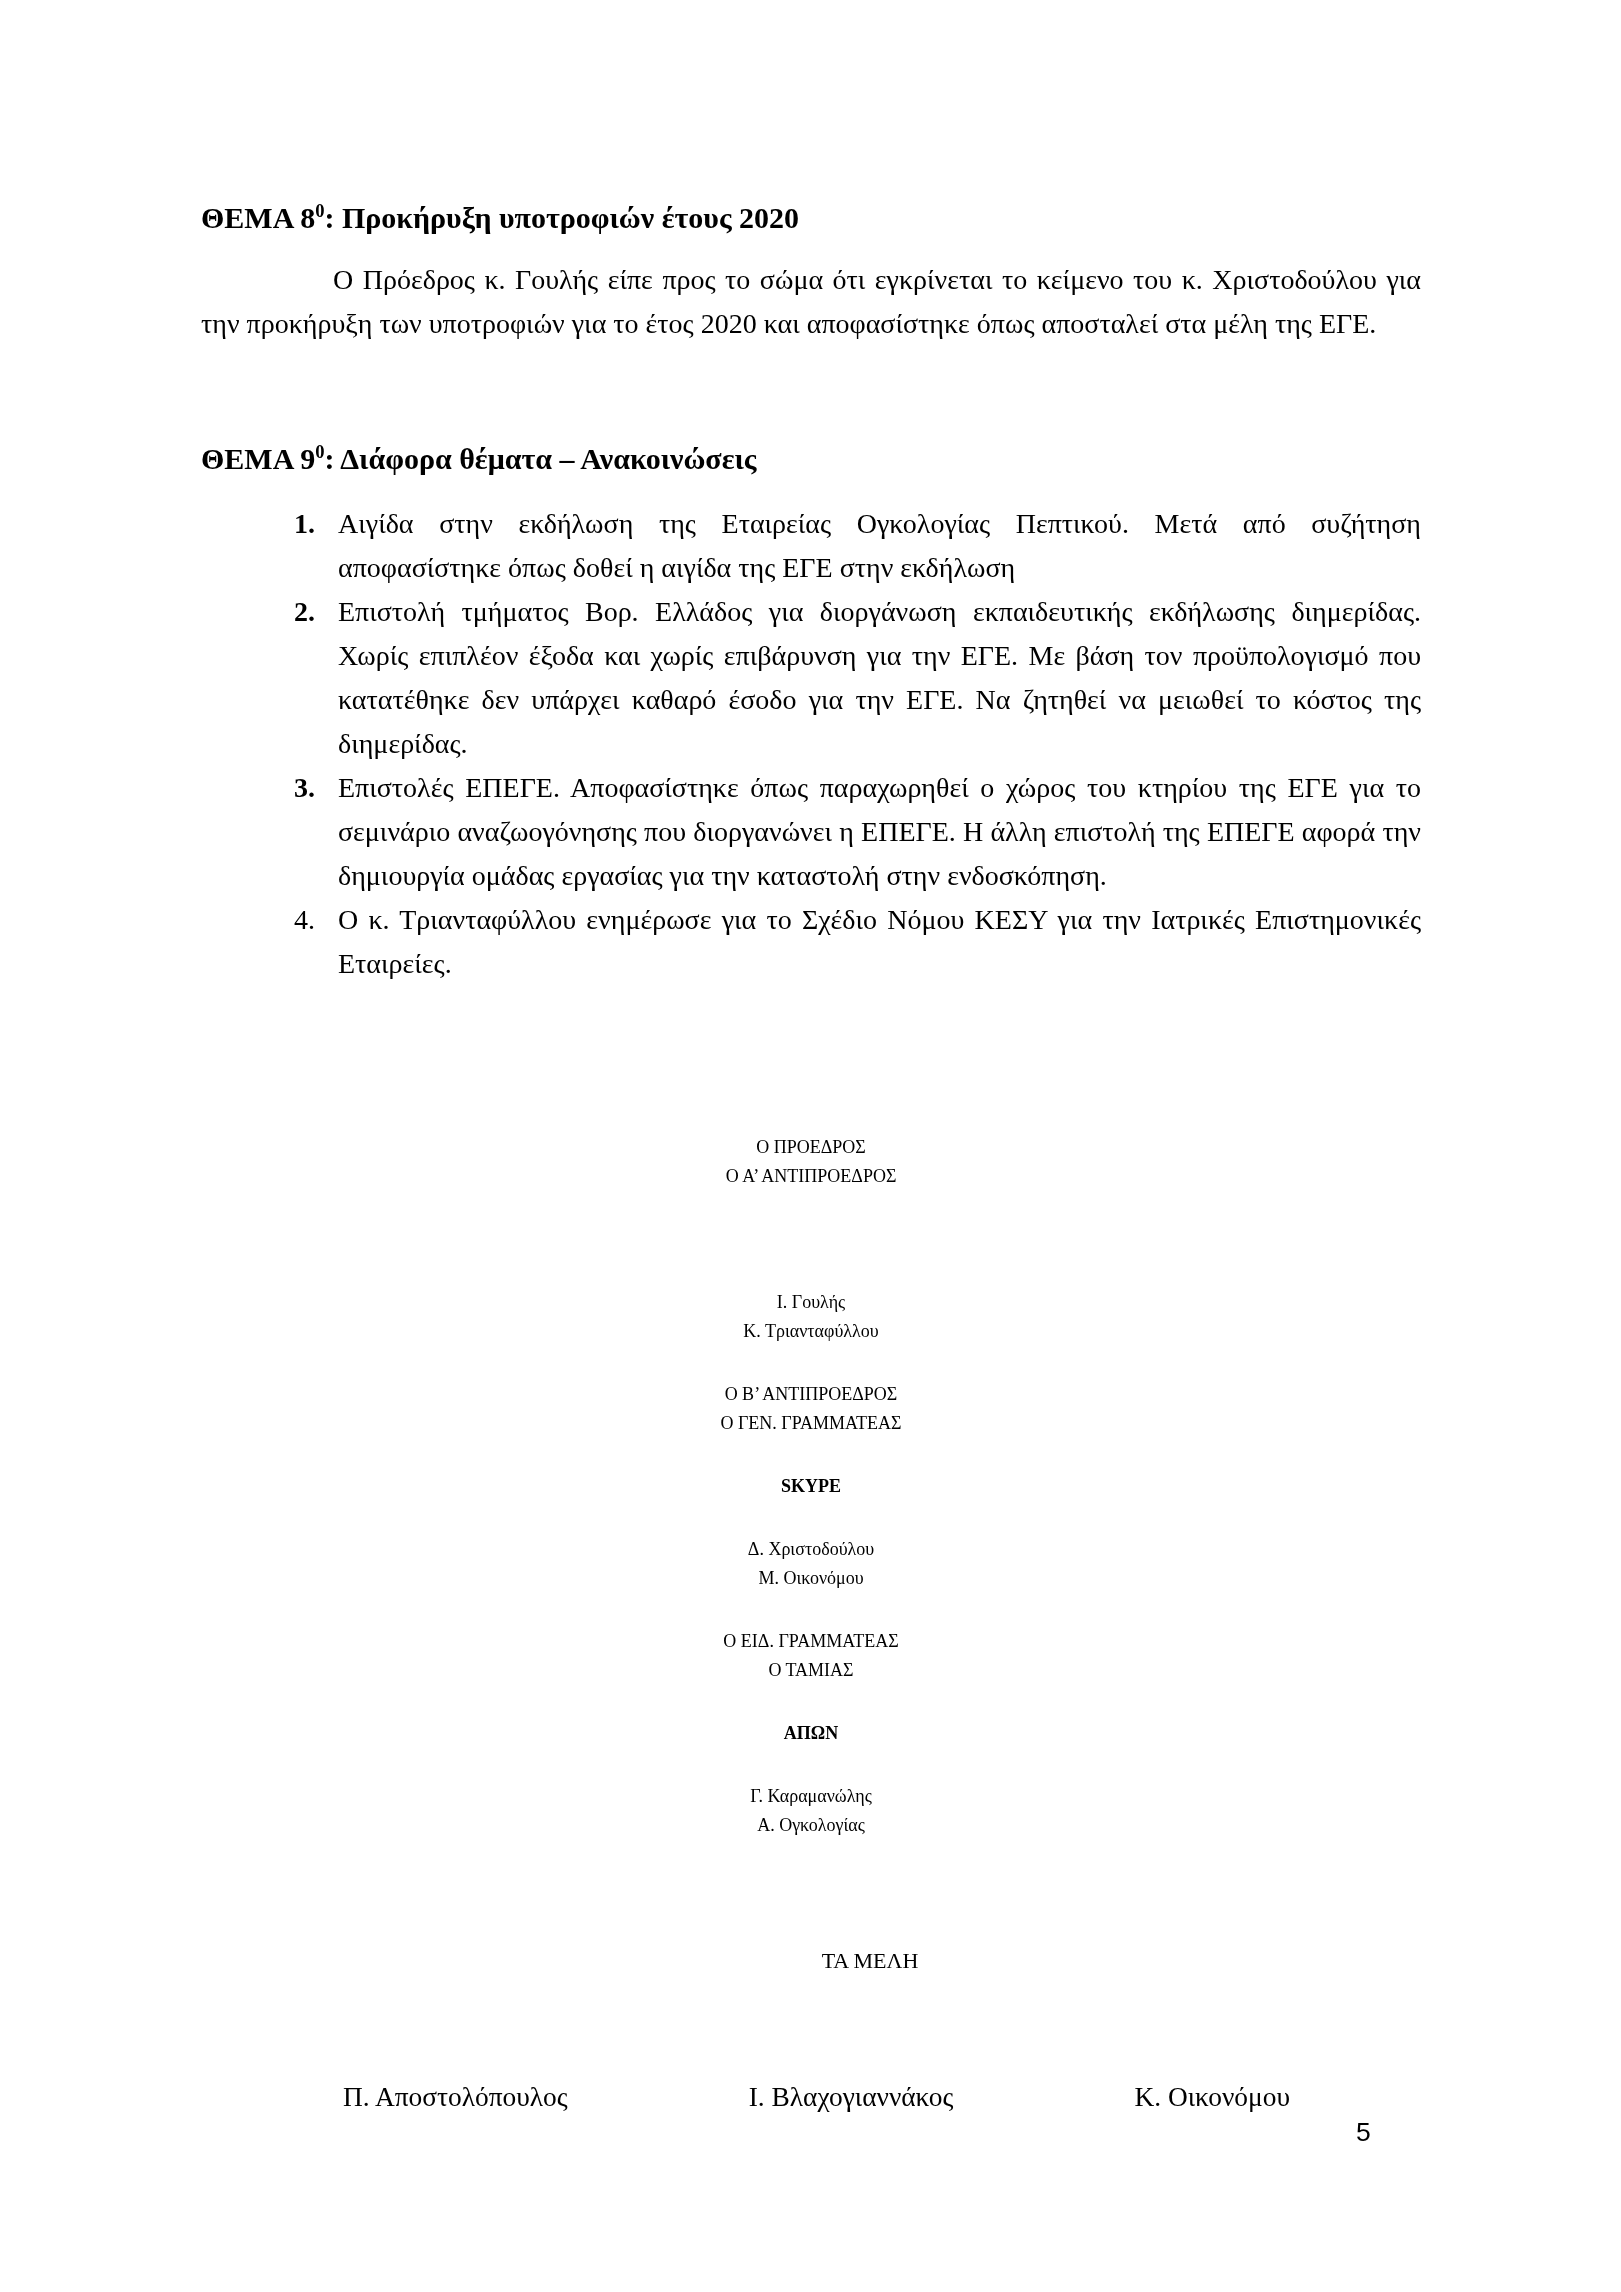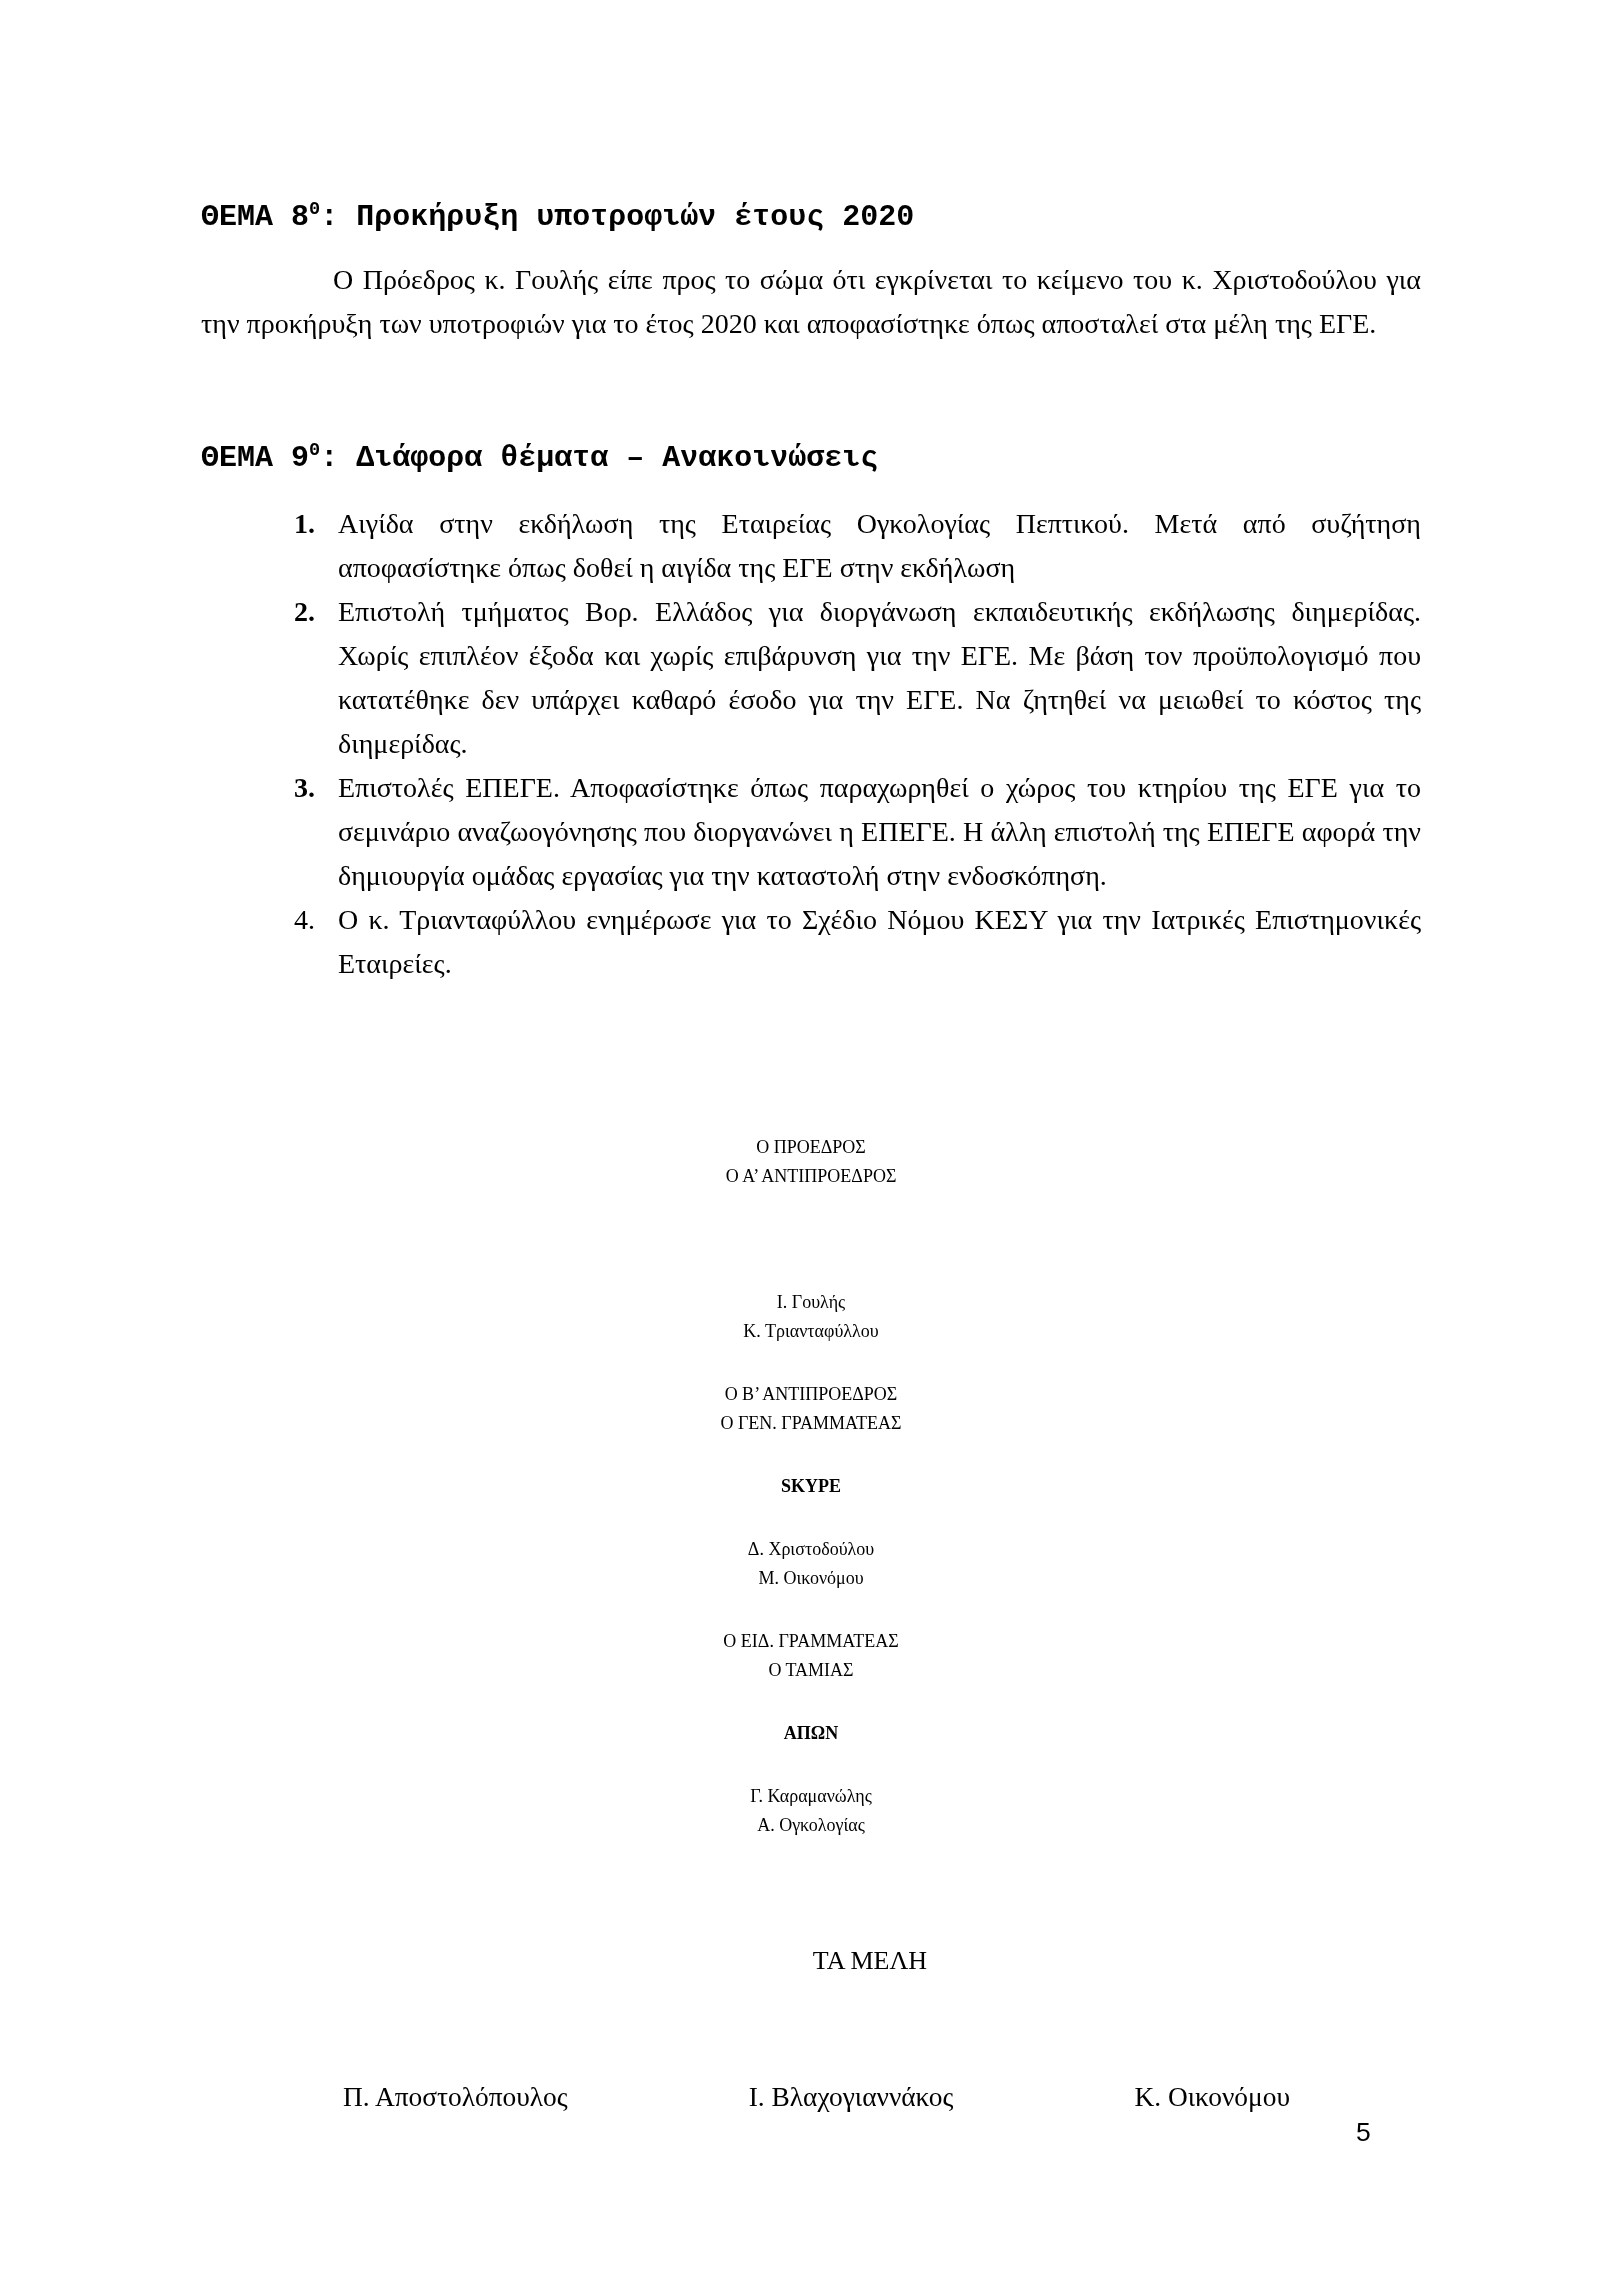--- a/index.html
+++ b/index.html
@@ -12,21 +12,20 @@
     color:#000000;
     box-sizing:border-box;
     padding:199px 200px 0 201px;
     overflow:hidden;
   }
   .heading{
     font-size:30px;
     font-weight:bold;
     line-height:37px;
     margin:0;
-    font-family:Liberation Mono, monospace;
   }
   .heading sup{
     font-size:0.62em;
     vertical-align:super;
     line-height:0;
   }
   .body-par{
     font-size:28px;
     line-height:44px;
     text-align:justify;
@@ -55,21 +54,21 @@
     display:grid;
     grid-template-columns:1fr;
     font-size:18px;
     line-height:29px;
     margin-bottom:34px;
   }
   .sig-row .cell{text-align:center;}
   .sig-row.titles-top{margin-bottom:97px;}
   .sig-row .bold{font-weight:bold;}
   .members-title{
-    font-size:26px;
+    font-size:22px;
     line-height:29px;
     text-align:center;
     padding-left:118px;
     margin-top:106px;
   }
   .members-row{
     display:flex;
     justify-content:space-between;
     margin:108px 131px 0 142px;
     font-size:27.4px;

